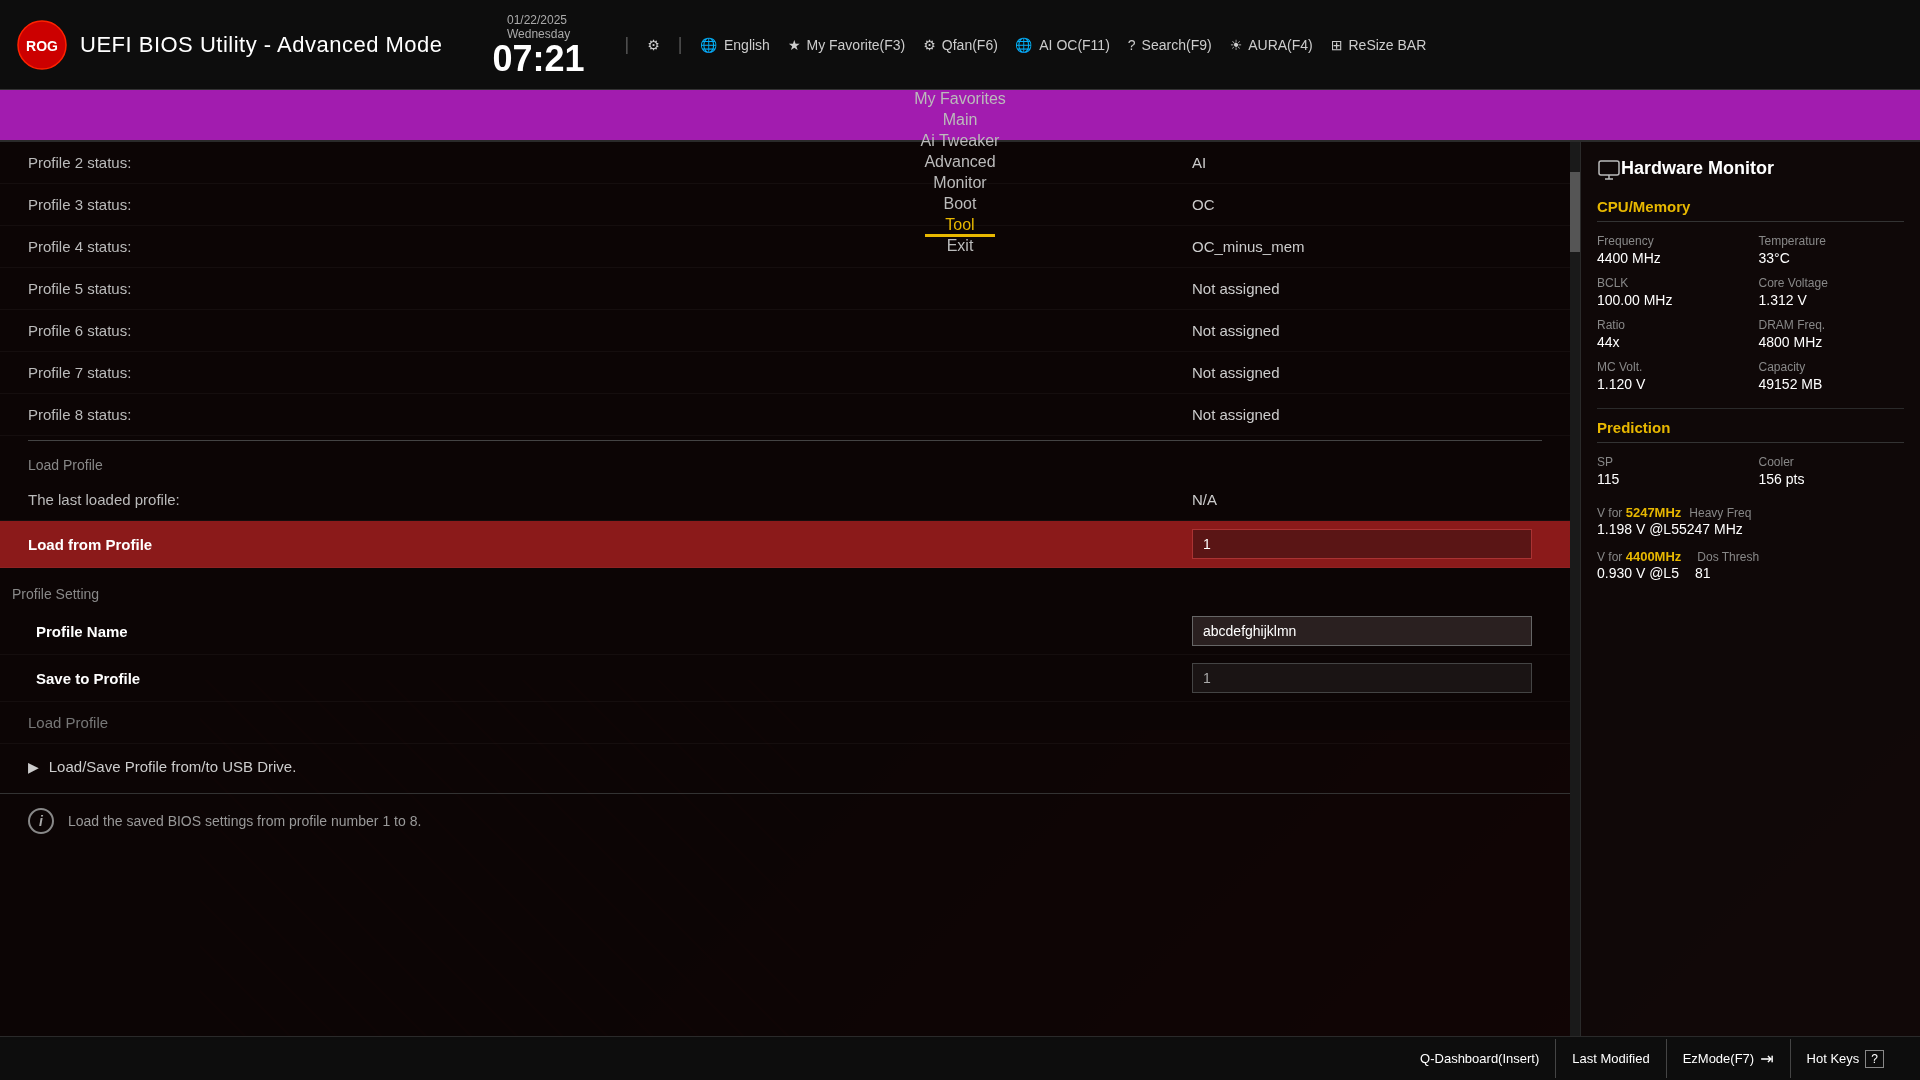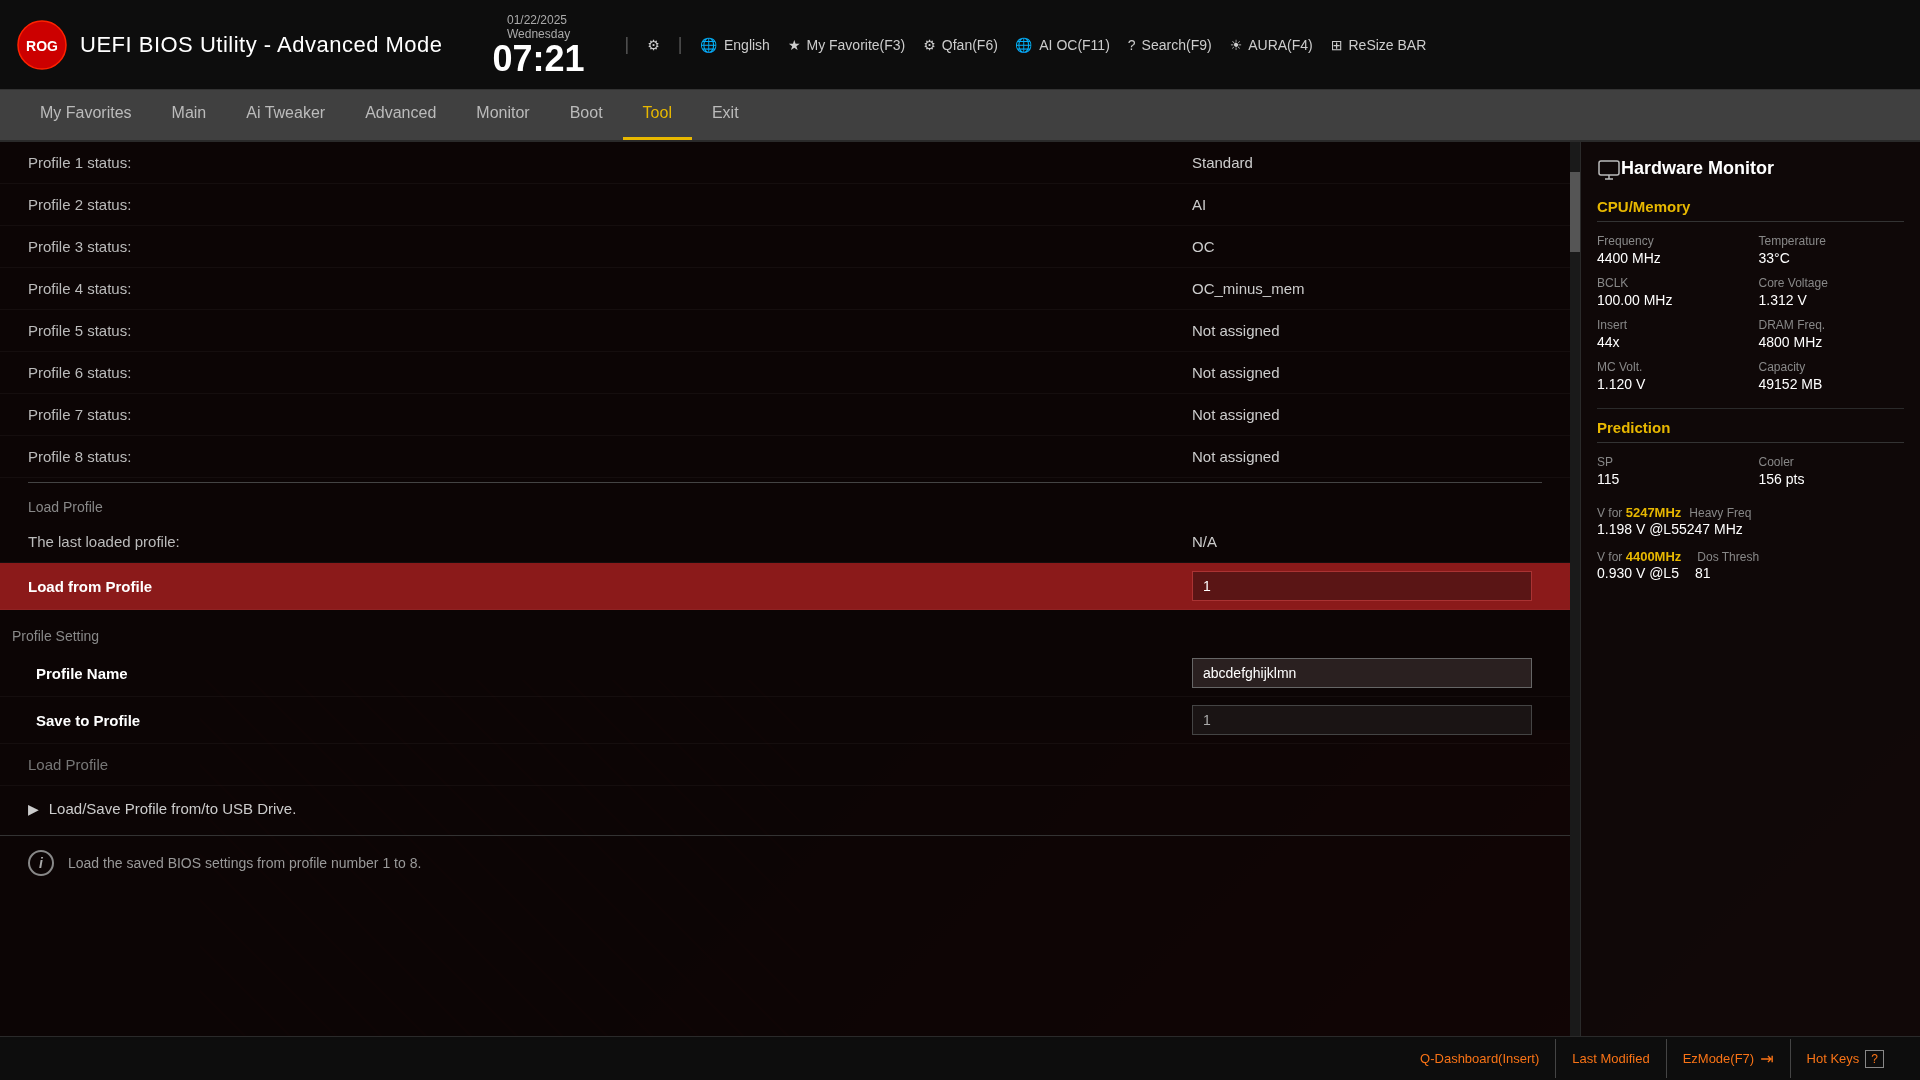--- a/index.html
+++ b/index.html
@@ -104,26 +104,27 @@
     }
     .toolbar-sep {
       color: #555;
       font-size: 18px;
     }
 
     
     .navbar {
       position: relative;
       z-index: 10;
-      background: #404040;
+      background: #a21caf;
       height: 52px;
       display: flex;
-      align-items: flex-end;
+      align-items: center;
       padding: 0 20px;
       border-bottom: 2px solid #2a2a2a;
+      flex-direction: column;
     }
     .nav-item {
       padding: 0 20px;
       height: 52px;
       display: flex;
       align-items: center;
       font-size: 16px;
       color: #bbb;
       cursor: pointer;
       border-bottom: 3px solid transparent;
@@ -299,21 +300,21 @@
     .footer-left {
       color: #888;
       font-size: 13px;
     }
     .footer-right {
       display: flex;
       align-items: center;
       gap: 0;
     }
     .footer-btn {
-      color: #f97316;
+      color: #ffffff;
       font-size: 13px;
       padding: 0 16px;
       cursor: pointer;
       border-right: 1px solid #444;
       height: 39px;
       display: flex;
       align-items: center;
       gap: 6px;
     }
     .footer-btn:last-child { border-right: none; }
@@ -427,24 +428,20 @@
   </div>
   <div class="nav-item">
     <span>Exit</span>
   </div>
 </div>
 
 <div class="main-layout">
 
   <div class="content-area">
 
-    <div class="profile-row">
-      <span class="label">Profile 1 status:</span>
-      <span class="value">Standard</span>
-    </div>
     <div class="profile-row">
       <span class="label">Profile 2 status:</span>
       <span class="value">AI</span>
     </div>
     <div class="profile-row">
       <span class="label">Profile 3 status:</span>
       <span class="value">OC</span>
     </div>
     <div class="profile-row">
       <span class="label">Profile 4 status:</span>
@@ -541,21 +538,21 @@
       </div>
       <div class="hw-item">
         <label>BCLK</label>
         <div class="hw-value">100.00 MHz</div>
       </div>
       <div class="hw-item">
         <label>Core Voltage</label>
         <div class="hw-value">1.312 V</div>
       </div>
       <div class="hw-item">
-        <label>Insert</label>
+        <label>Ratio</label>
         <div class="hw-value">44x</div>
       </div>
       <div class="hw-item">
         <label>DRAM Freq.</label>
         <div class="hw-value">4800 MHz</div>
       </div>
       <div class="hw-item">
         <label>MC Volt.</label>
         <div class="hw-value">1.120 V</div>
       </div>

